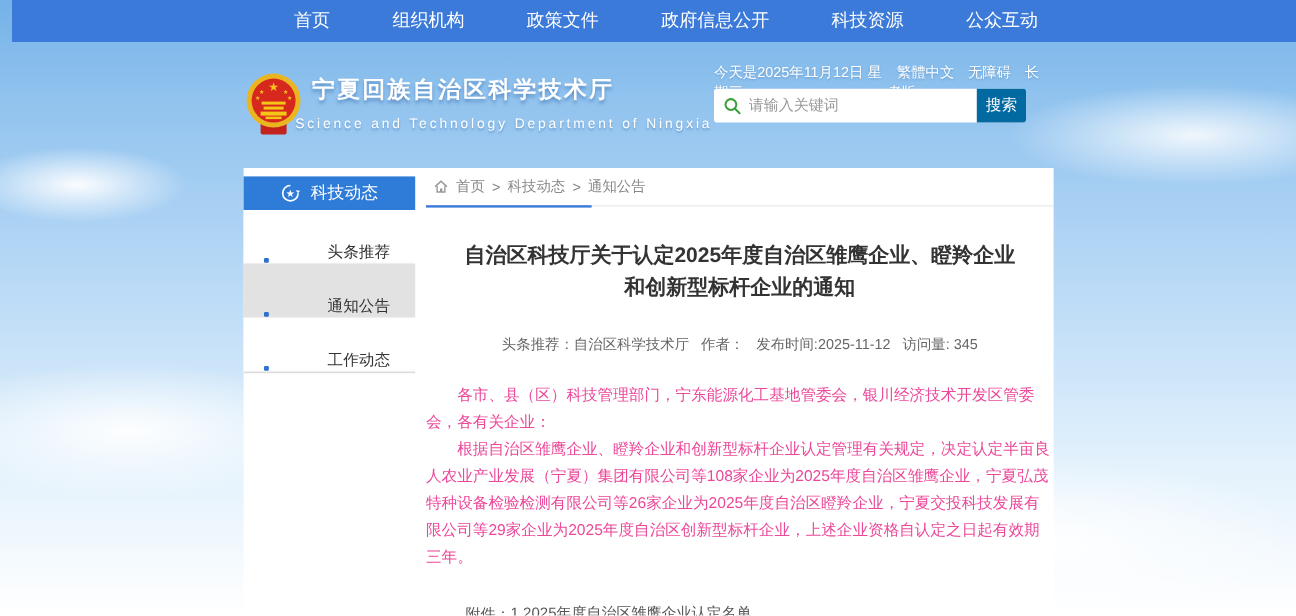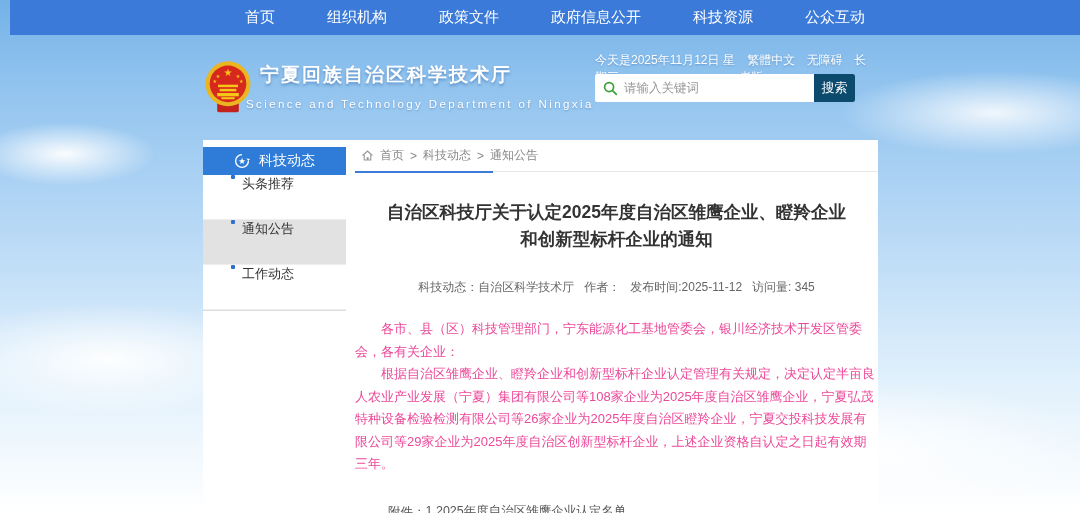--- a/index.html
+++ b/index.html
@@ -28,31 +28,31 @@
     letter-spacing:2.4px; text-shadow:0 1px 2px rgba(30,80,150,.4); white-space:nowrap; }
   .hdr-right{ position:absolute; left:595px; top:52px; width:277px; display:flex;
     justify-content:space-between; color:#fff; font-size:12px; text-shadow:0 1px 2px rgba(30,80,150,.35);}
   .hdr-links span{ margin-left:8px; cursor:pointer; }
   .searchbar{ position:absolute; left:595px; top:74px; width:260px; height:28px;
     background:#fff; display:flex; align-items:center; border-radius:2px; }
   .searchbar svg{ margin:0 6px 0 8px; flex:none; }
   .searchbar input{ border:none; outline:none; flex:1; font-size:12.5px; color:#333;
     font-family:inherit; min-width:0; }
   .searchbar input::placeholder{ color:#999; }
-  .search-btn{ flex:none; width:41px; height:28px; background:#0c4a6e; color:#fff;
+  .search-btn{ flex:none; width:41px; height:28px; background:#0369a1; color:#fff;
     border:none; font-size:13px; cursor:pointer; font-family:inherit; border-radius:0 2px 2px 0; }
   
   .wrap{ position:absolute; left:203px; top:140px; width:675px; bottom:0; background:#fff; }
   
   .side{ position:absolute; left:0; top:0; width:143px; }
   .side-hd{ height:28px; background:#2e7cd8; color:#fff; display:flex; align-items:center;
     justify-content:center; font-size:14px; gap:9px; margin-top:7px; }
   .side-list{ border-bottom:1px solid #ddd; }
-  .side-item{ height:45px; display:flex; align-items:flex-start; padding-left:28px;
-    font-size:13px; color:#333; border-bottom:1px solid #eee; cursor:pointer; background:#fff; }
+  .side-item{ height:45px; display:flex; align-items:flex-end; padding-left:17px;
+    font-size:13px; color:#333; border-bottom:1px solid #eee; cursor:pointer; background:#fff;gap:42px; }
   .side-item.sel{ background:#e2e2e2; }
   .dot{ width:4px; height:4px; background:#2e6fd0; border-radius:1px; margin-right:7px; flex:none; }
   
   .main{ position:absolute; left:152px; top:0; width:523px; }
   .crumb-row{ height:32px; display:flex; align-items:center; padding-left:6px;
     border-bottom:1px solid #e9e9e9; position:relative; }
   .crumb-row::after{ content:""; position:absolute; left:0; bottom:-2px; width:138px;
     height:2px; background:#3a7ad9; }
   .crumb{ display:flex; align-items:center; gap:6px; font-size:12px; color:#888; }
   .crumb a{ color:#888; text-decoration:none; cursor:pointer; }
@@ -154,21 +154,21 @@
         <a>通知公告</a>
       </div>
     </div>
 
     <div class="art-title">
       <div>自治区科技厅关于认定2025年度自治区雏鹰企业、瞪羚企业</div>
       <div>和创新型标杆企业的通知</div>
     </div>
 
     <div class="meta">
-      <span>科技动态：</span><span>自治区科学技术厅</span><b>作者：</b><b>发布时间:</b><span>2025-11-12</span><b>访问量:</b> <span>345</span>
+      <span>头条推荐：</span><span>自治区科学技术厅</span><b>作者：</b><b>发布时间:</b><span>2025-11-12</span><b>访问量:</b> <span>345</span>
     </div>
 
     <div class="body-text">
       <p>各市、县（区）科技管理部门，宁东能源化工基地管委会，银川经济技术开发区管委会，各有关企业：</p>
       <p>根据自治区雏鹰企业、瞪羚企业和创新型标杆企业认定管理有关规定，决定认定半亩良人农业产业发展（宁夏）集团有限公司等108家企业为2025年度自治区雏鹰企业，宁夏弘茂特种设备检验检测有限公司等26家企业为2025年度自治区瞪羚企业，宁夏交投科技发展有限公司等29家企业为2025年度自治区创新型标杆企业，上述企业资格自认定之日起有效期三年。</p>
     </div>
 
     <div class="attach">
       <span>附件：</span>
       <div class="attach-items">

